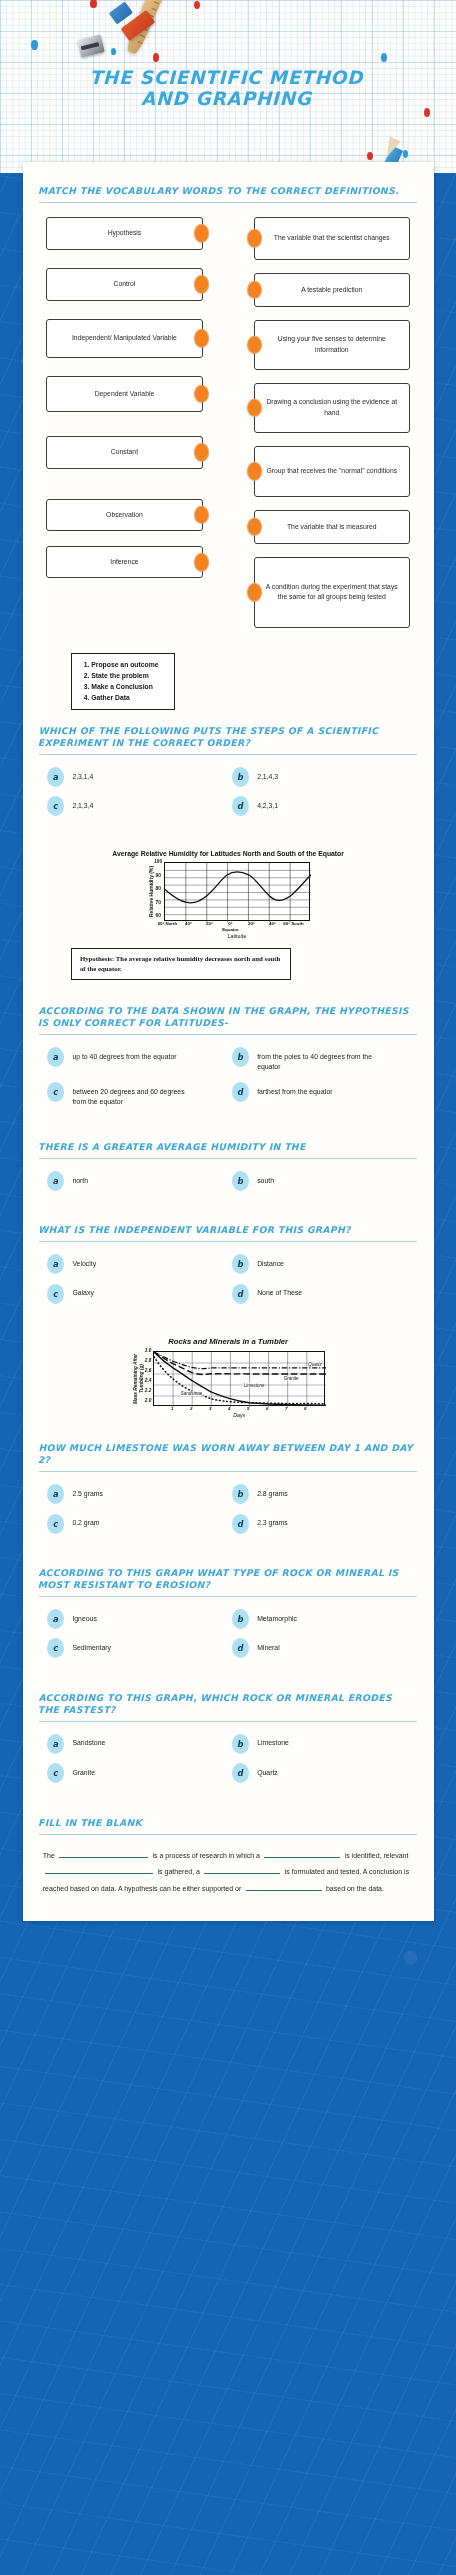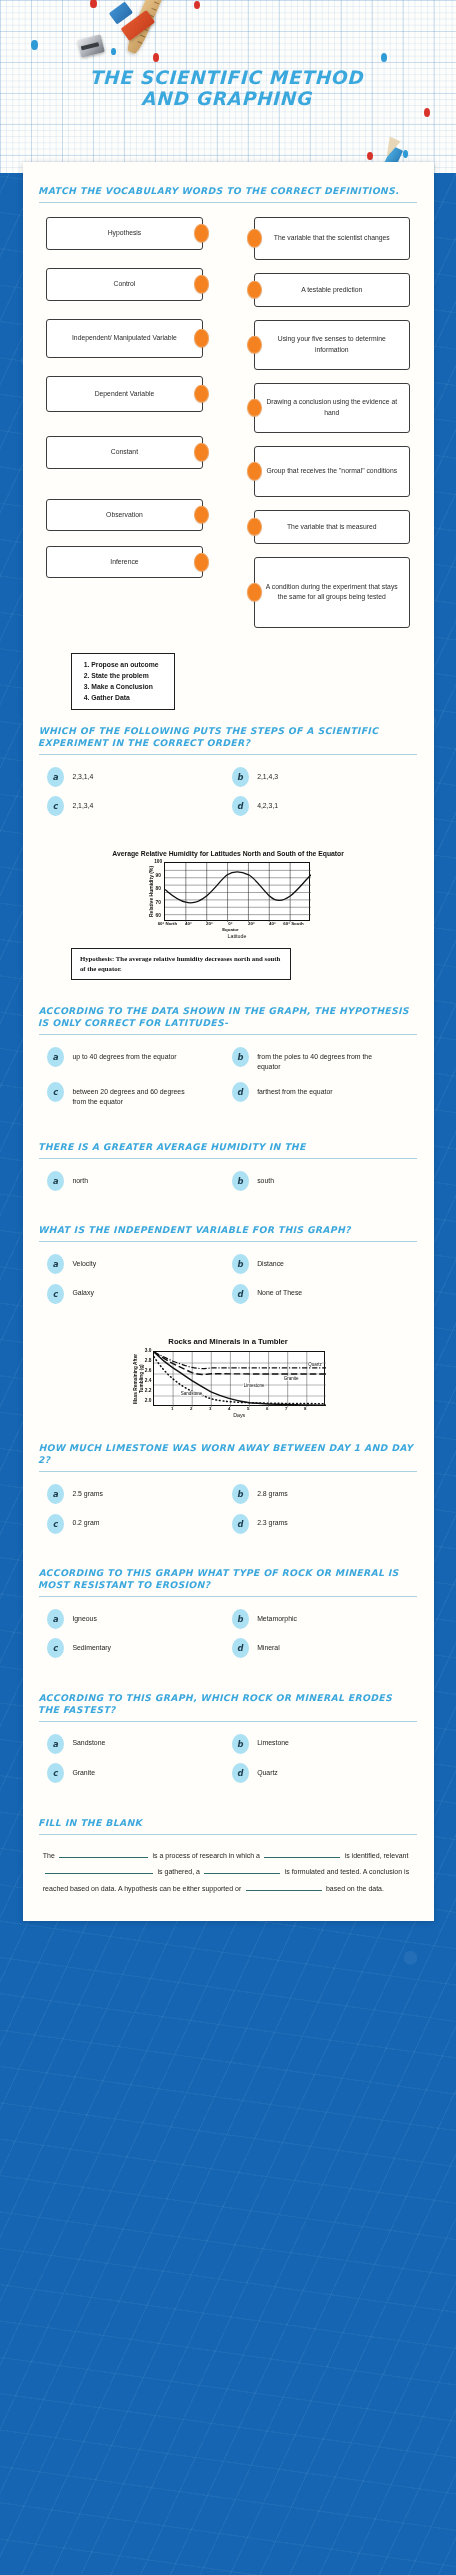--- a/index.html
+++ b/index.html
@@ -460,21 +460,21 @@
           <span class="opt-label">Galaxy</span>
         </div>
         <div class="opt">
           <span class="badge">d</span>
           <span class="opt-label">None of These</span>
         </div>
       </div>
     </div>
 
     
-    <div class="figure" style="margin-bottom:24px;">
+    <div class="figure" style="margin-bottom:24px;font-style:italic;">
       <div class="fig-title big">Rocks and Minerals in a Tumbler</div>
       <div class="plot-row">
         <div class="ylab" style="height:55px; font-size:4.8px;">Mass Remaining After Tumbling (g)</div>
         <div class="ytick-col" style="height:55px;">
           <span class="ytick">3.0</span>
           <span class="ytick">2.8</span>
           <span class="ytick">2.6</span>
           <span class="ytick">2.4</span>
           <span class="ytick">2.2</span>
           <span class="ytick">2.0</span>

